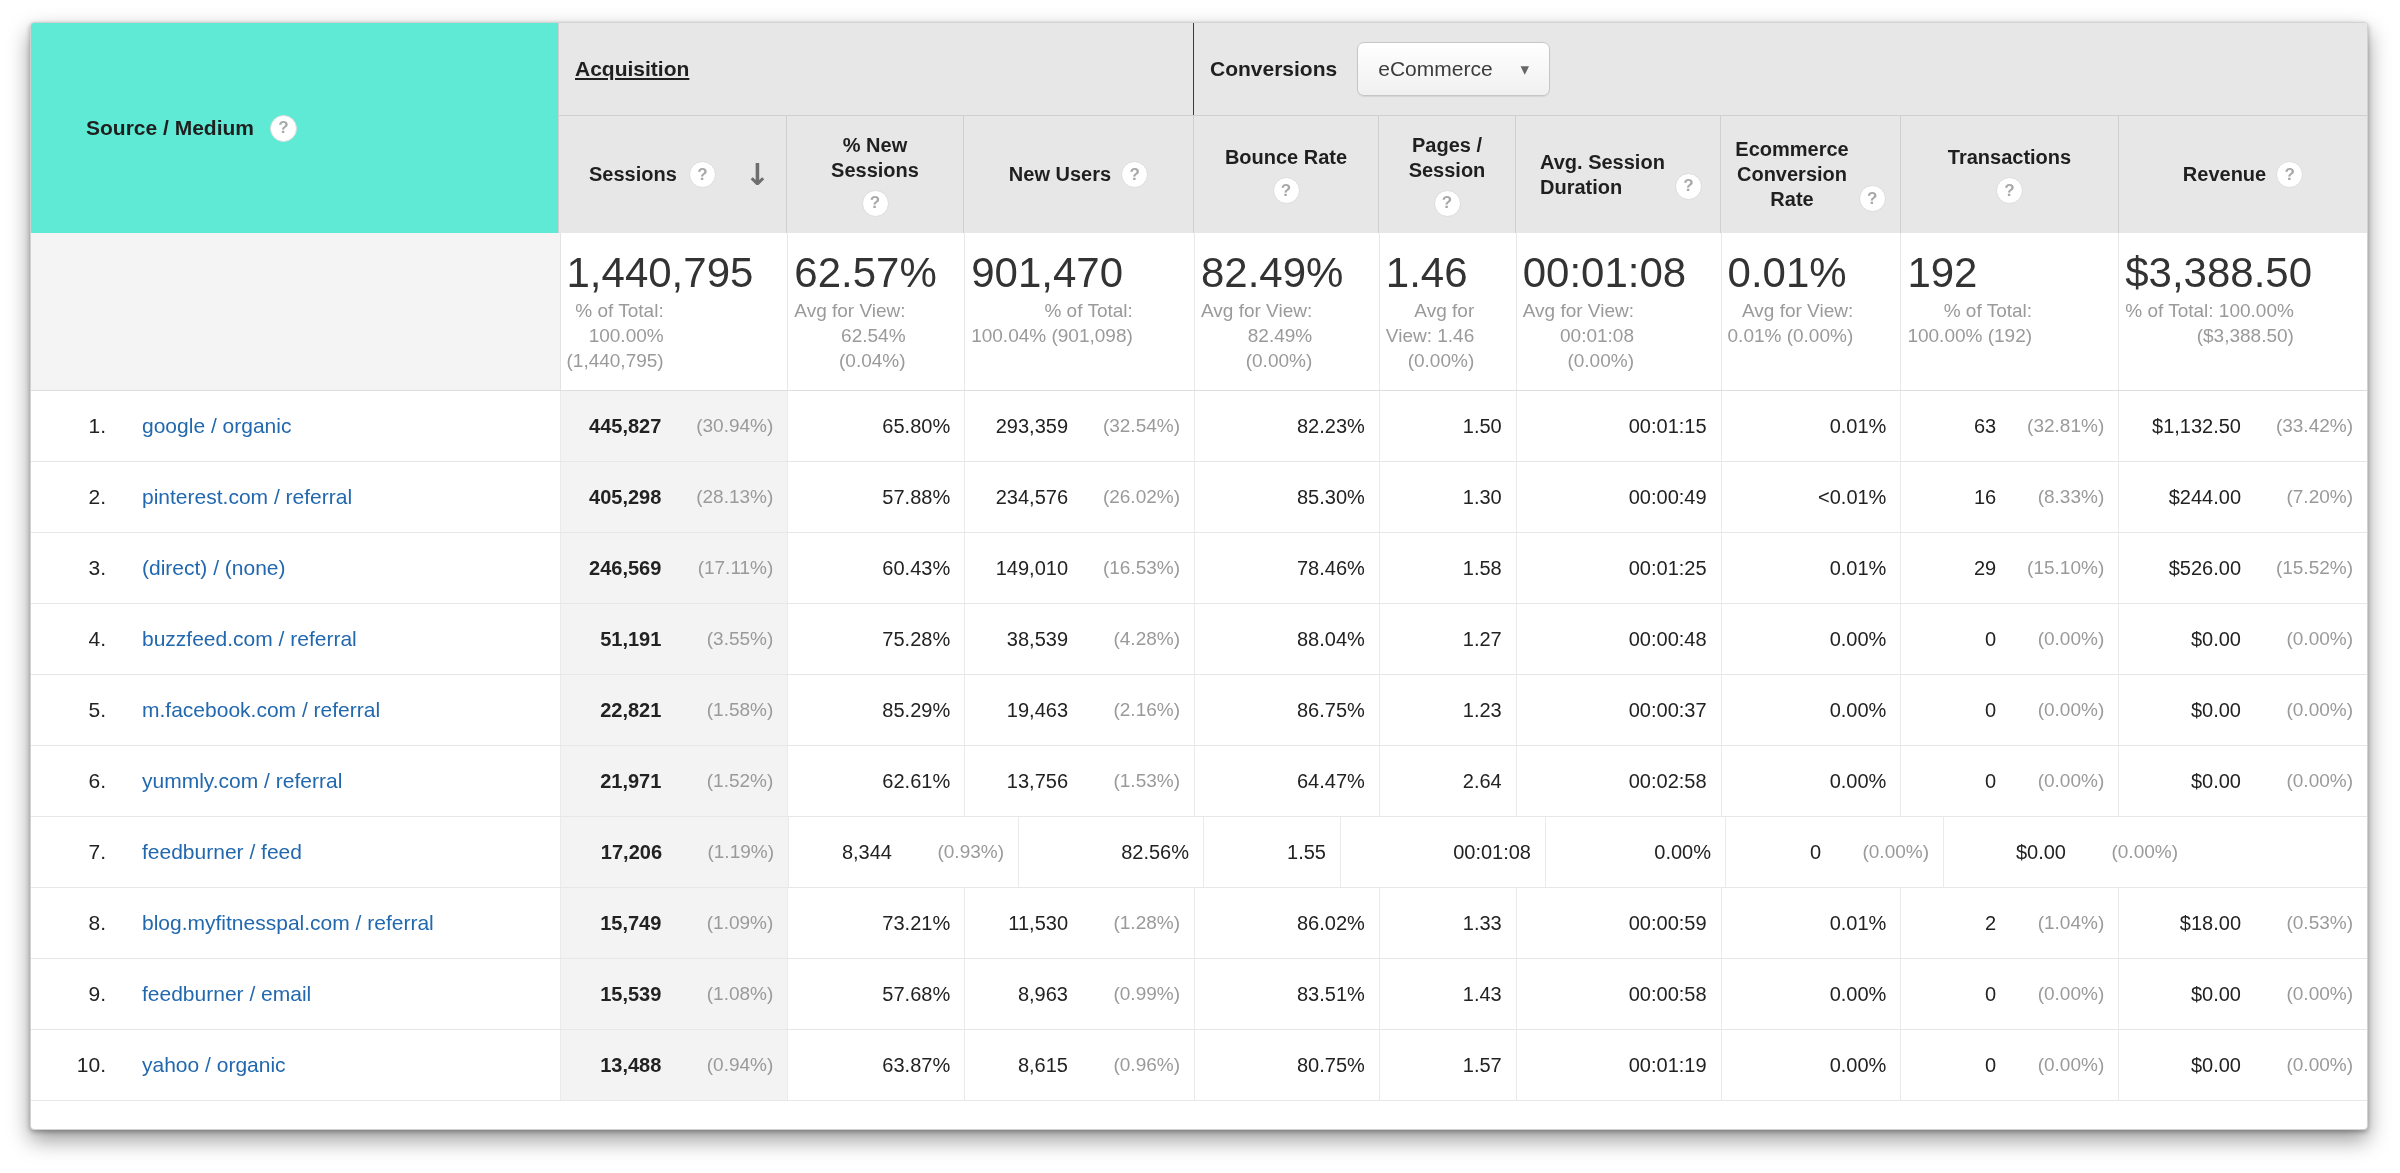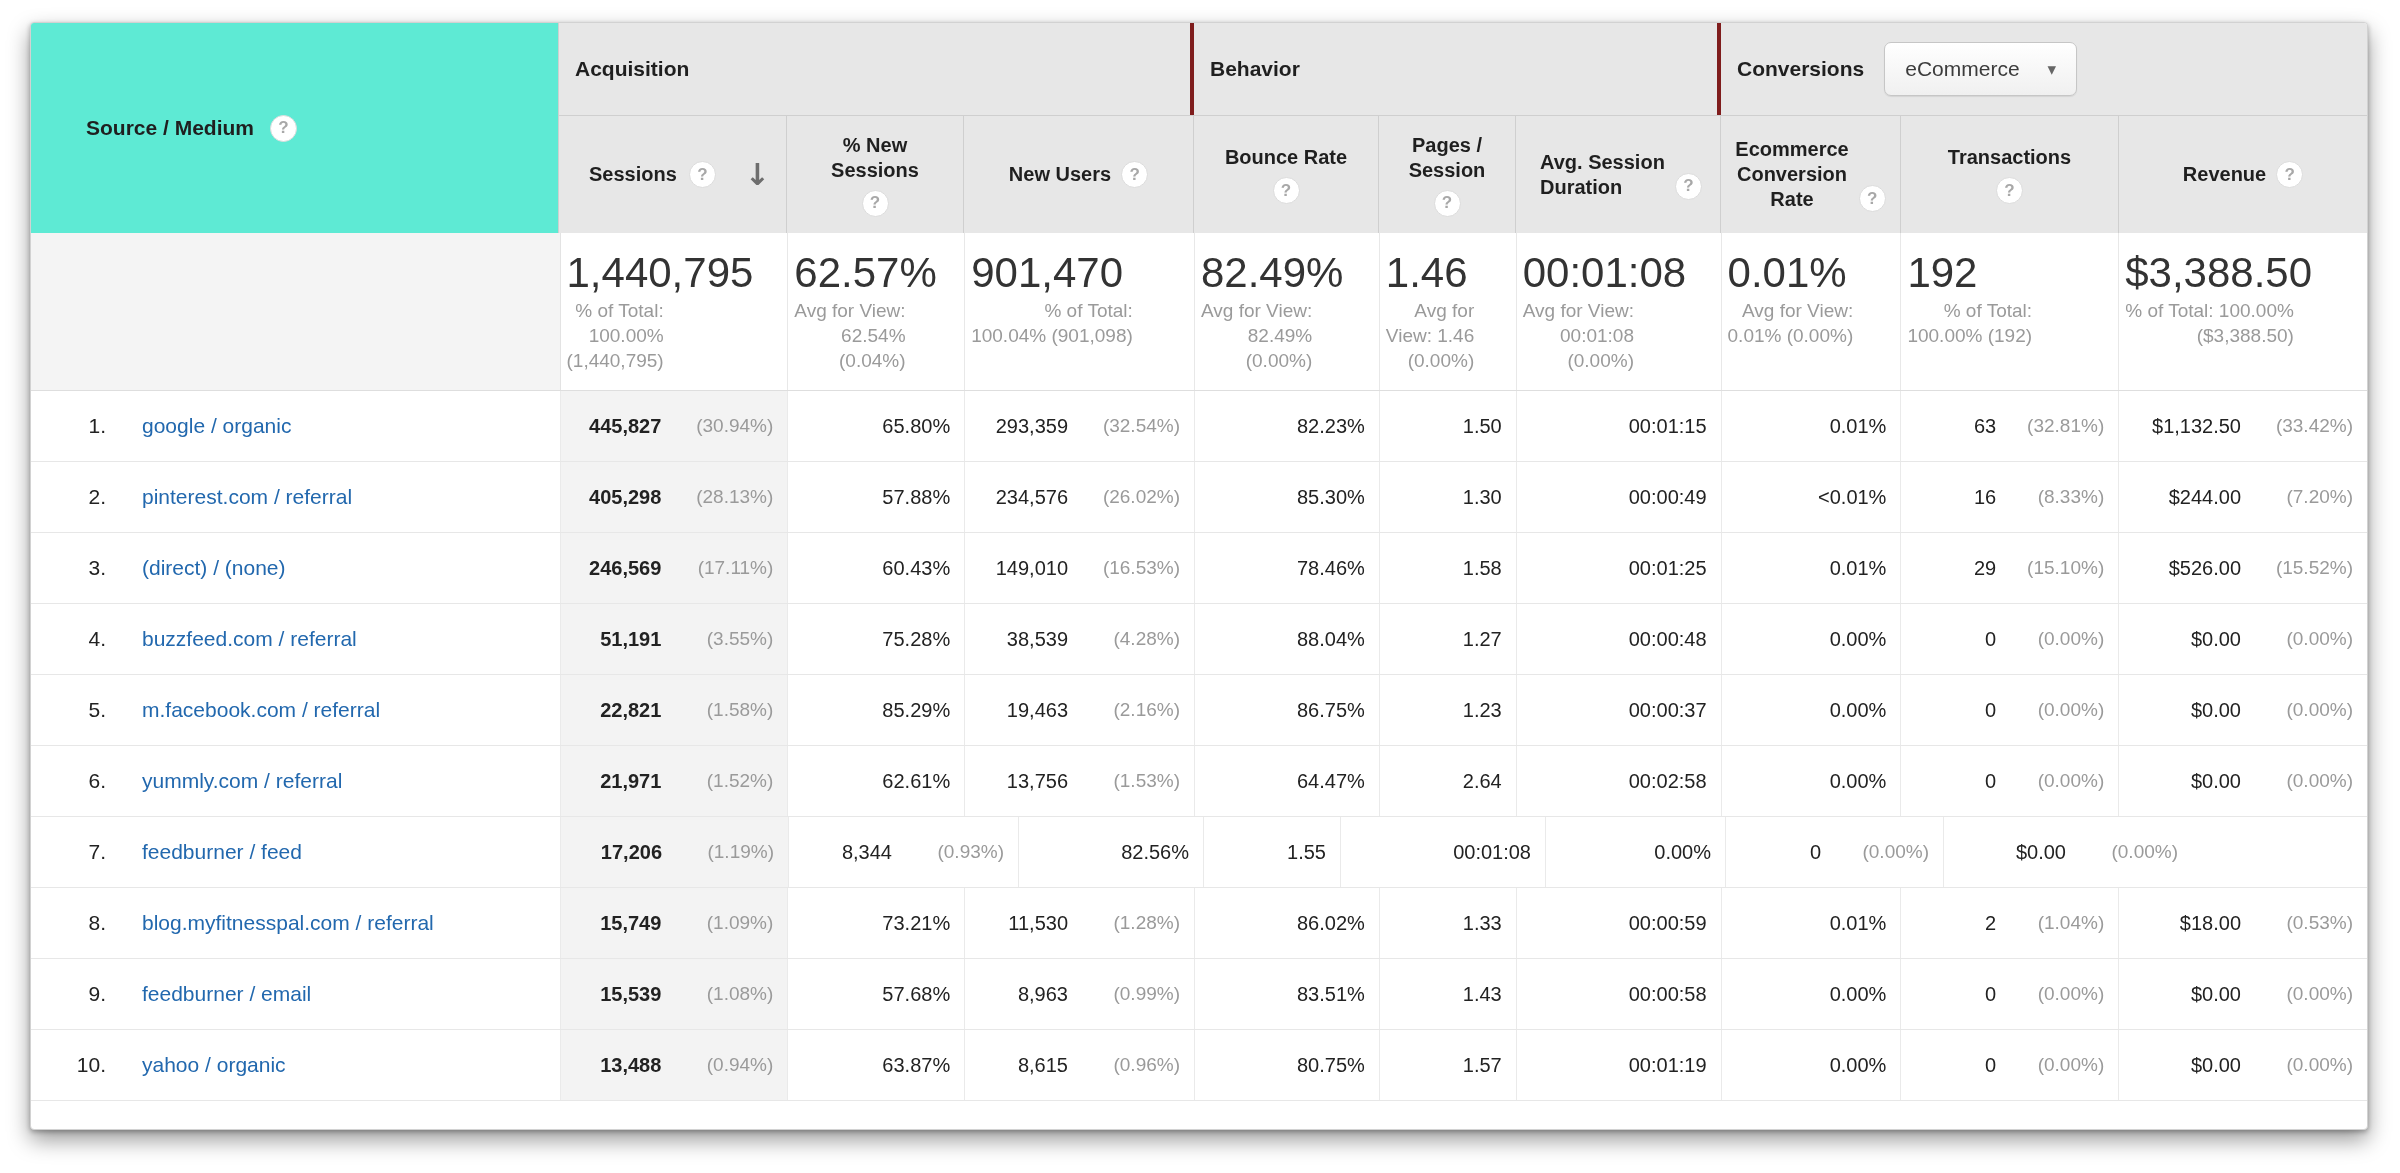--- a/index.html
+++ b/index.html
@@ -23,21 +23,21 @@
   .thead { display: flex; background: #e7e7e7; }
   .src-head {
     height: 210px; background: #5eead4; border-right: 1px solid #cfcfcf;
     display: flex; align-items: center; padding-left: 55px;
     font-size: 21px; font-weight: bold; color: #1f1f1f;
   }
   .head-right { flex: 1; }
   .group-row { display: flex; height: 93px; border-bottom: 1px solid #cfcfcf; }
   .group-cell { display: flex; align-items: center; padding-left: 16px;
     font-size: 21px; font-weight: bold; color: #1f1f1f; }
-  .group-cell.bordered { border-right: 4px solid #7f1d1d; }
+  .group-cell.bordered { border-right: 1px solid #7f1d1d; text-decoration: underline; }
   .g-acq { width: 635px; } .g-beh { width: 527px; } .g-conv { width: 646px; }
 
   .col-row { display: flex; height: 117px; }
   .col-cell { border-right: 1px solid #cfcfcf; font-size: 20px; font-weight: bold;
     color: #1f1f1f; display: flex; flex-direction: column; align-items: center;
     justify-content: center; text-align: center; row-gap: 7px; cursor: pointer; }
   .col-cell:last-child { border-right: none; }
   .hlabel { white-space: pre-line; line-height: 1.25; }
   .inline-h { flex-direction: row; column-gap: 10px; }
   .left-h { align-items: flex-start; text-align: left; padding-left: 24px; }
@@ -94,23 +94,20 @@
   <div class="thead">
     <div class="src-head w-src">
       <span>Source / Medium</span>
       <span class="qi" style="margin-left:16px">?</span>
     </div>
     <div class="head-right">
       <div class="group-row">
         <div class="group-cell bordered g-acq">
           <span>Acquisition</span>
         </div>
-        <div class="group-cell bordered g-beh">
-          <span>Behavior</span>
-        </div>
         <div class="group-cell g-conv">
           <span>Conversions</span>
           <span class="dd-btn">
             <span>eCommerce</span>
             <span class="dd-caret">▾</span>
           </span>
         </div>
       </div>
       <div class="col-row">
         <div class="col-cell ses-head w-ses">

